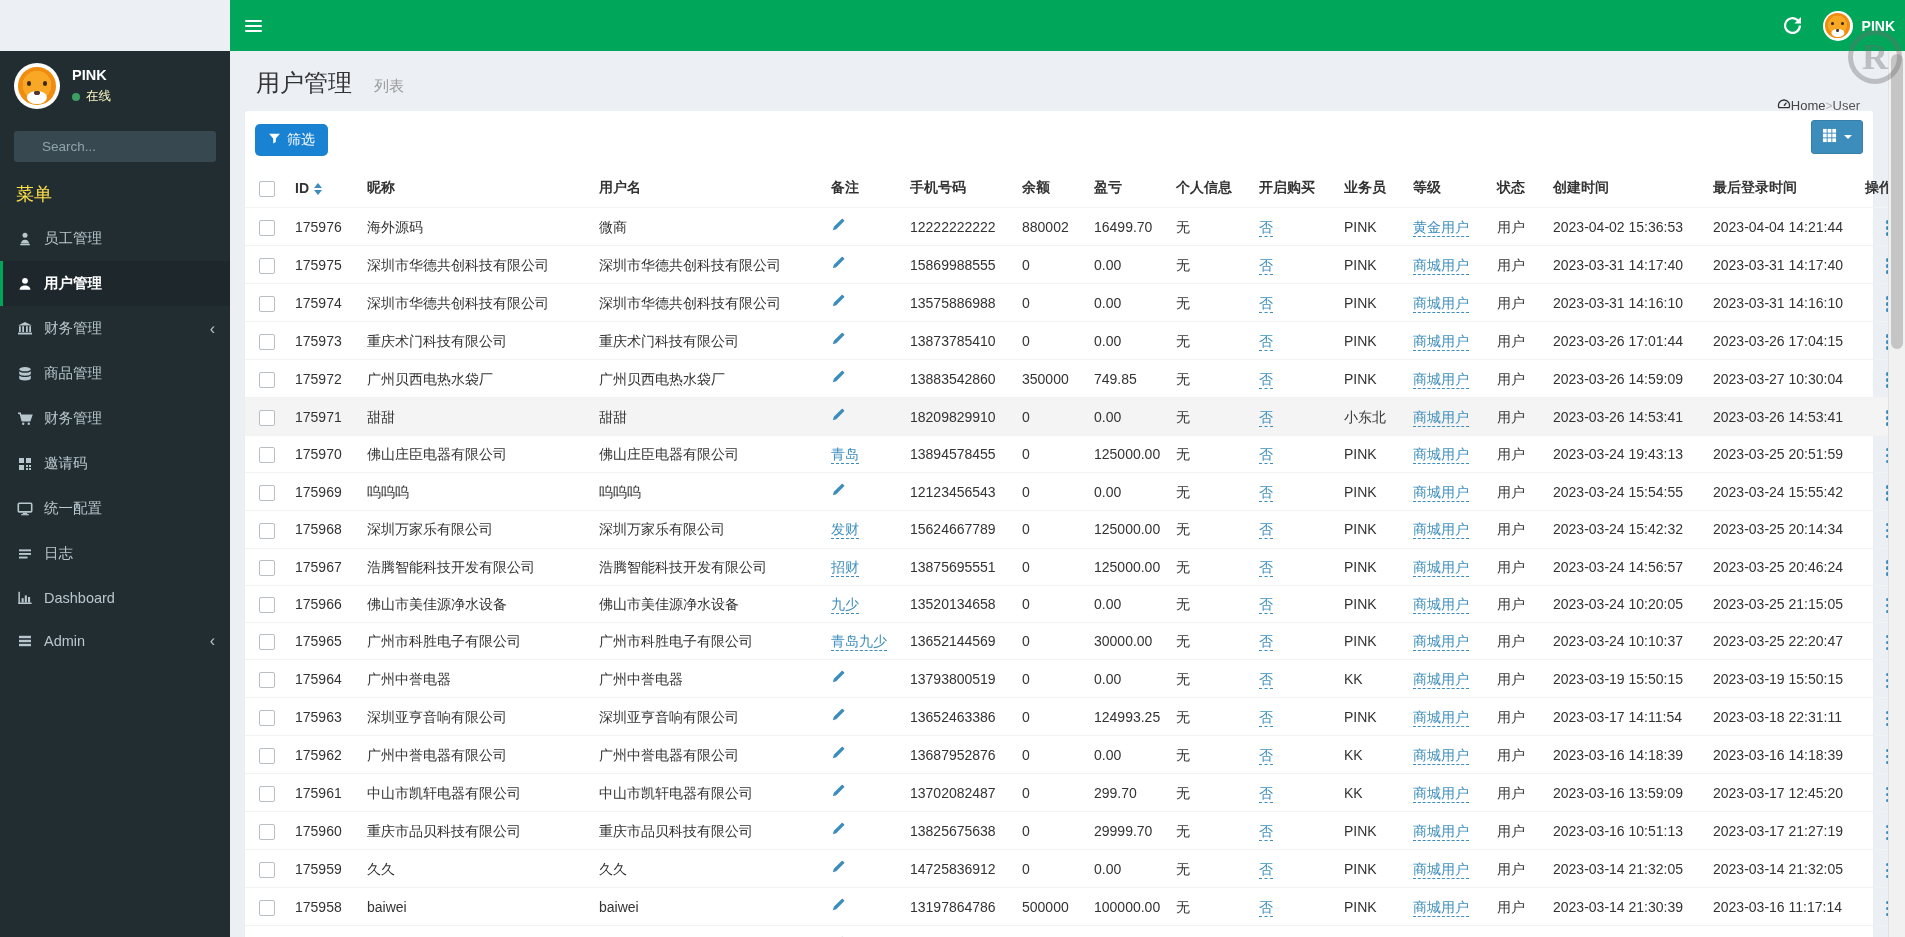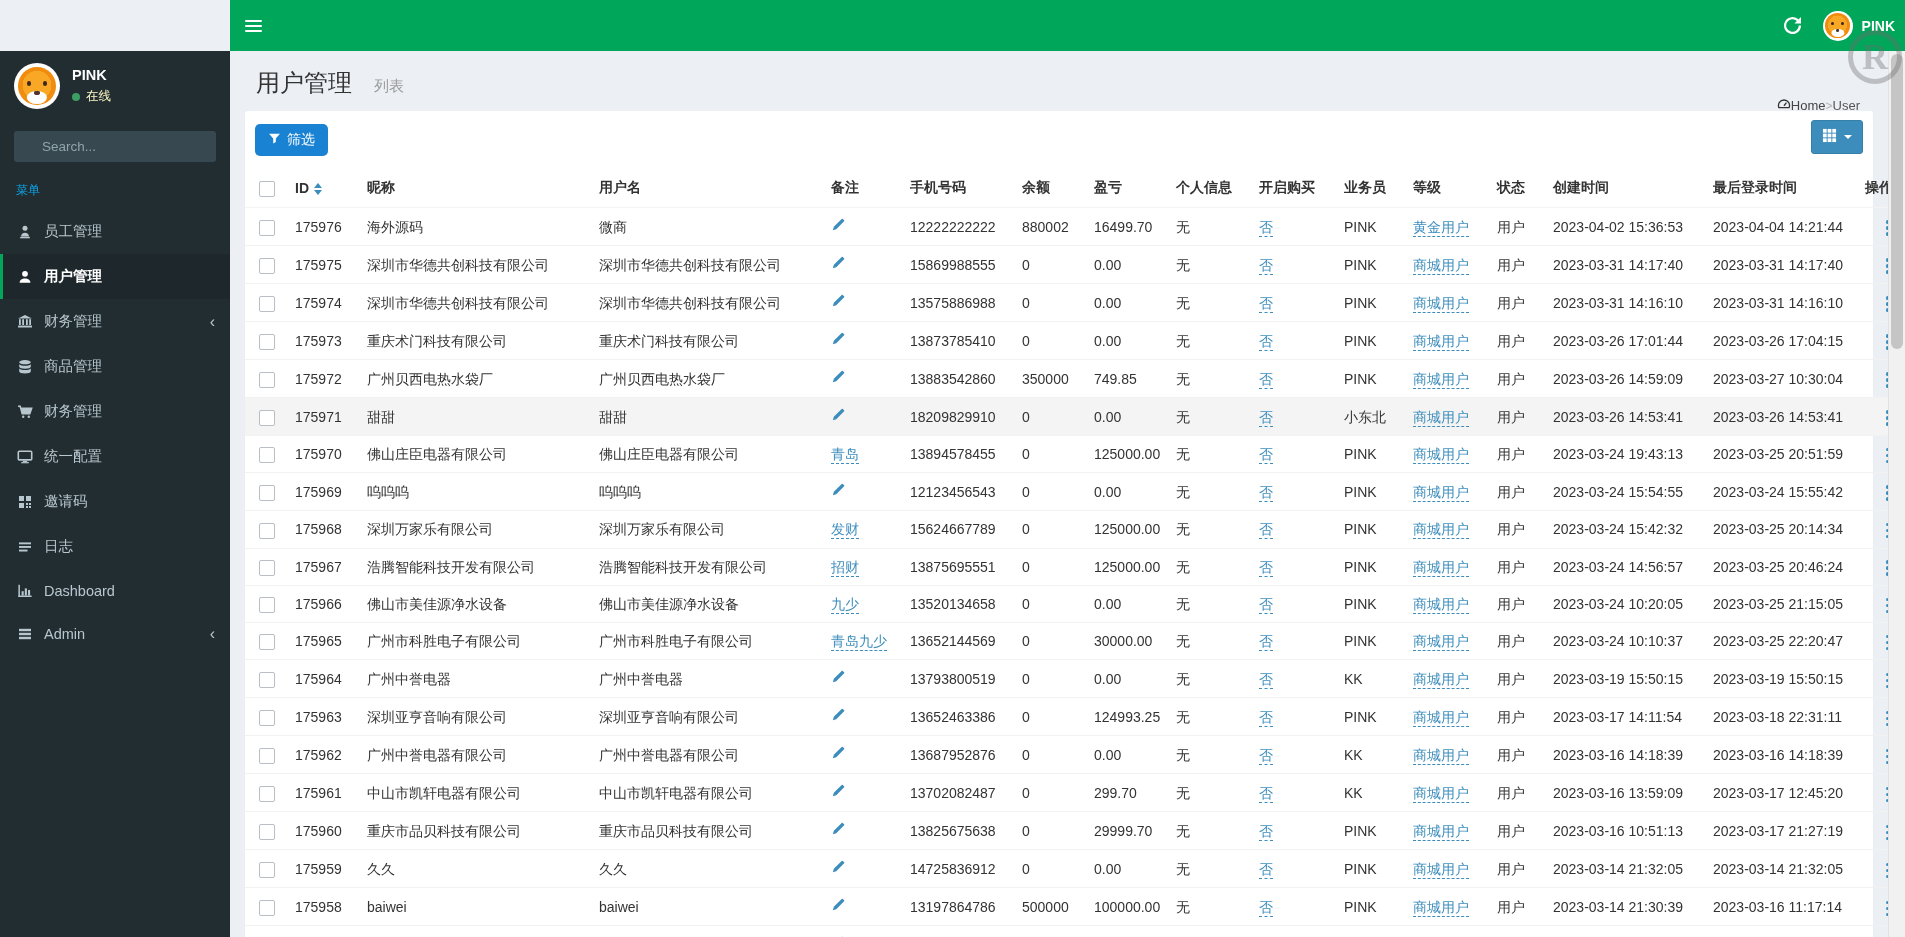--- a/index.html
+++ b/index.html
@@ -28,21 +28,21 @@
   .lion .nose{position:absolute;left:50%;transform:translateX(-50%);bottom:30%;width:13%;height:9%;
     background:#4e342e;border-radius:40% 40% 60% 60%;}
   .lion.big{width:46px;height:46px;}
   .lion.small{width:30px;height:30px;}
 
   .search{margin:10px 14px 6px;display:flex;background:#374850;border-radius:3px;overflow:hidden;}
   .search input{flex:1;background:transparent;border:0;outline:0;color:#ccc;padding:8px 28px;font-size:13.5px;
     font-family:inherit;}
   .search input::placeholder{color:#90a4ab;}
   .search button{background:transparent;border:0;color:#9aa8ae;width:36px;display:flex;align-items:center;justify-content:center;cursor:pointer;}
-  .menu-header{color:#0ea5e9;font-size:12px;padding:14px 16px 10px;}
+  .menu-header{color:#fde047;font-size:18px;padding:14px 16px 10px;}
   ul.menu{list-style:none;margin:0;padding:0;}
   ul.menu li{display:flex;align-items:center;padding:13px 15px 13px 13px;border-left:3px solid transparent;
     cursor:pointer;font-size:14.5px;}
   ul.menu li .micon{width:17px;height:17px;margin-right:11px;display:inline-flex;align-items:center;justify-content:center;flex:none;}
   ul.menu li .micon svg{width:16px;height:16px;fill:currentColor;}
   ul.menu li.active{background:#1e282c;border-left-color:#00a65a;color:#fff;font-weight:600;}
   ul.menu li .chev{margin-left:auto;color:#b8c7ce;font-size:16px;line-height:10px;}
 
   
   .navbar{position:absolute;left:230px;right:0;top:0;height:51px;background:#00a65a;display:flex;align-items:center;}
@@ -208,40 +208,40 @@
               <path d="M1 2.2h2.2l2 7.6h7.6l1.9-5.6H4.4"></path>
               <circle cx="6.2" cy="12.8" r="1.2" fill="currentColor" stroke="none"></circle>
               <circle cx="11.8" cy="12.8" r="1.2" fill="currentColor" stroke="none"></circle>
             </svg>
           </span>
           <span>财务管理</span>
         </li>
         <li>
           <span class="micon">
             <svg viewBox="0 0 16 16">
-              <rect x="1.3" y="2.3" width="13.4" height="8.6" rx="1" fill="none" stroke="currentColor" stroke-width="1.6"></rect>
-              <rect x="5.8" y="11.8" width="4.4" height="1.2"></rect>
-              <rect x="4.2" y="13.1" width="7.6" height="1.2"></rect>
-            </svg>
-          </span>
-          <span>统一配置</span>
-        </li>
-        <li>
-          <span class="micon">
-            <svg viewBox="0 0 16 16">
               <rect x="2" y="2" width="5" height="5"></rect>
               <rect x="9" y="2" width="5" height="5"></rect>
               <rect x="2" y="9" width="5" height="5"></rect>
               <rect x="9" y="9" width="2" height="2"></rect>
               <rect x="12" y="9" width="2" height="2"></rect>
               <rect x="9" y="12" width="2" height="2"></rect>
               <rect x="12" y="12" width="2" height="2"></rect>
             </svg>
           </span>
           <span>邀请码</span>
+        </li>
+        <li>
+          <span class="micon">
+            <svg viewBox="0 0 16 16">
+              <rect x="1.3" y="2.3" width="13.4" height="8.6" rx="1" fill="none" stroke="currentColor" stroke-width="1.6"></rect>
+              <rect x="5.8" y="11.8" width="4.4" height="1.2"></rect>
+              <rect x="4.2" y="13.1" width="7.6" height="1.2"></rect>
+            </svg>
+          </span>
+          <span>统一配置</span>
         </li>
         <li>
           <span class="micon">
             <svg viewBox="0 0 16 16">
               <rect x="2" y="3.4" width="12" height="1.9"></rect>
               <rect x="2" y="7" width="12" height="1.9"></rect>
               <rect x="2" y="10.6" width="8.5" height="1.9"></rect>
             </svg>
           </span>
           <span>日志</span>

